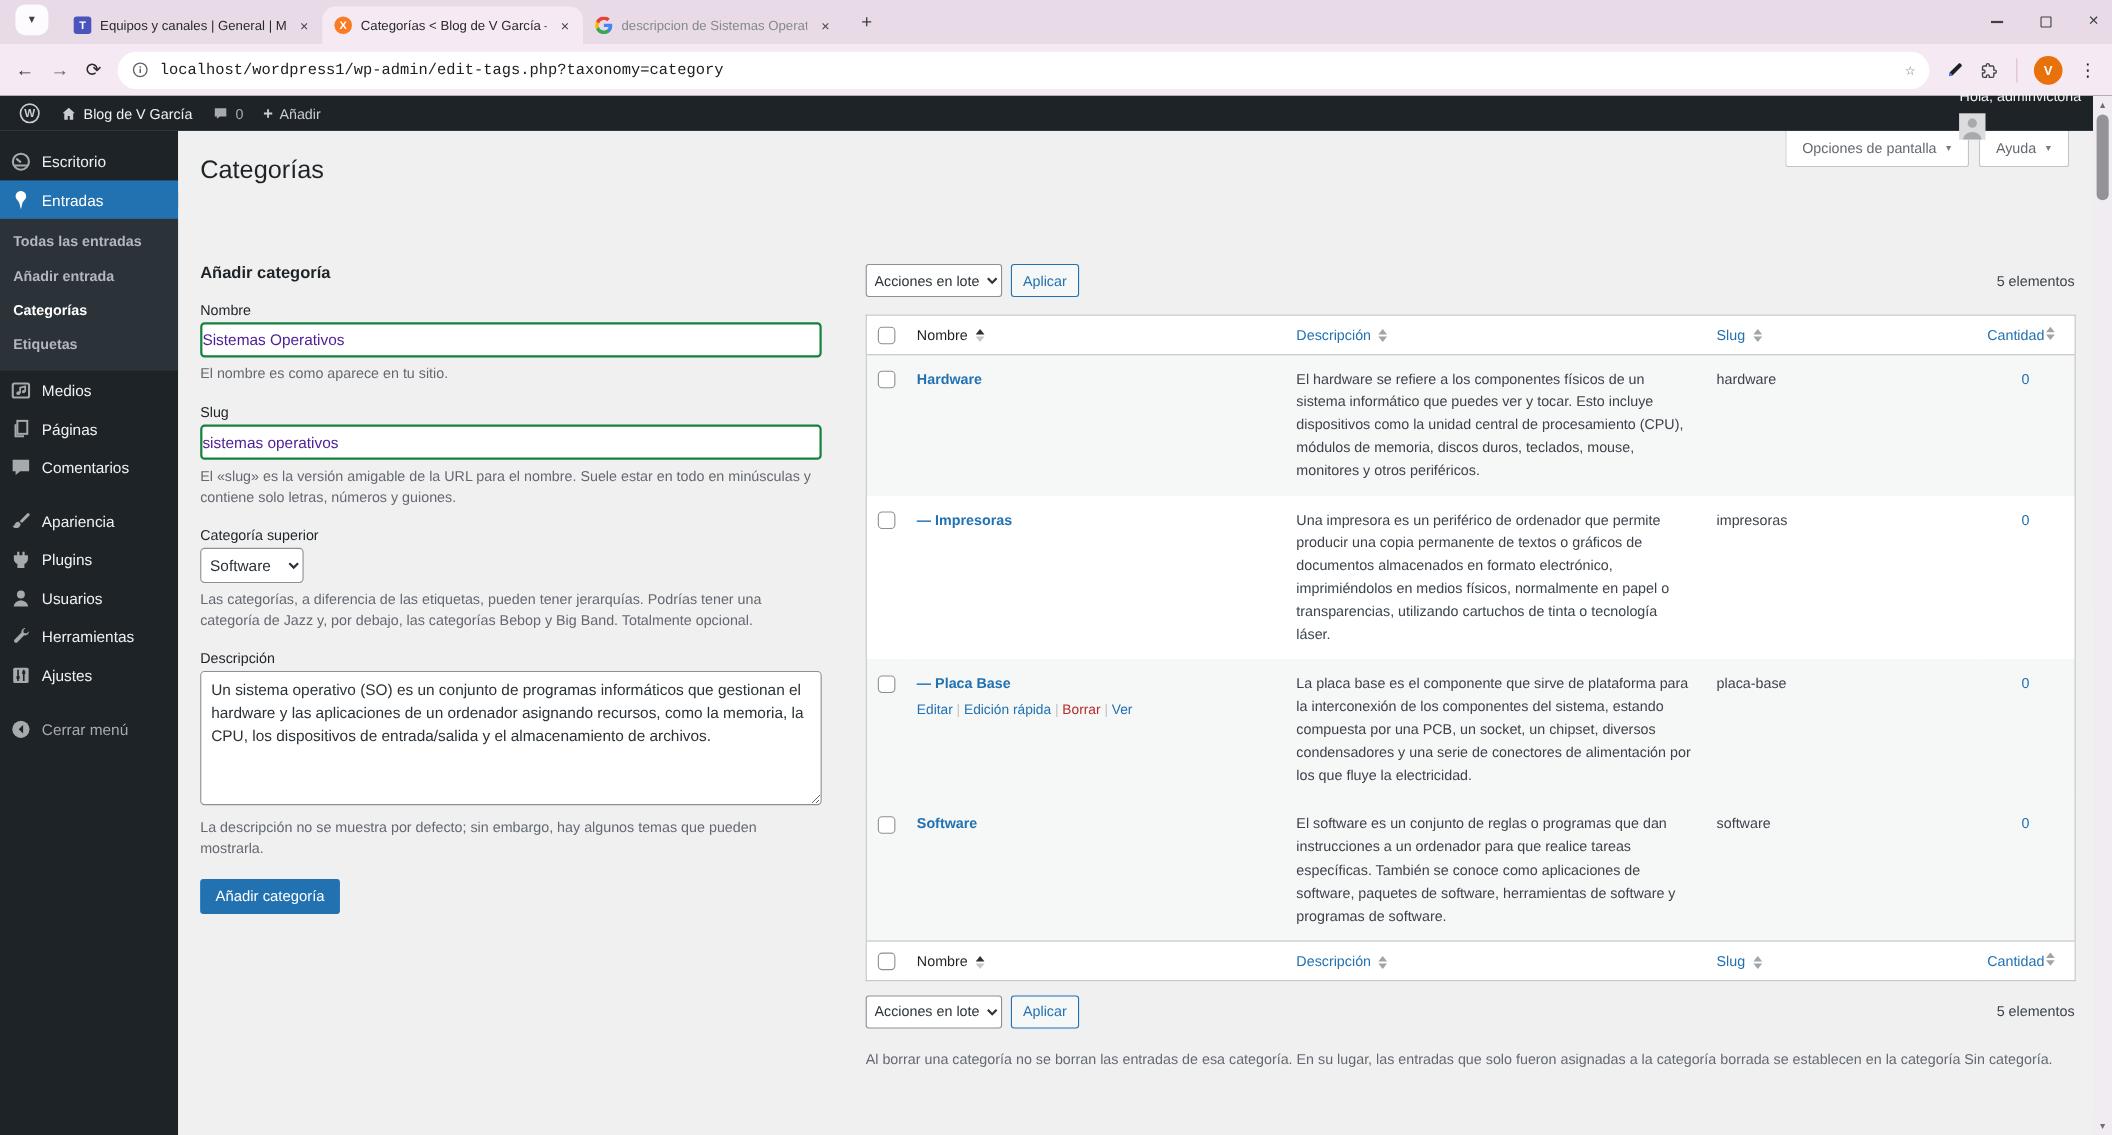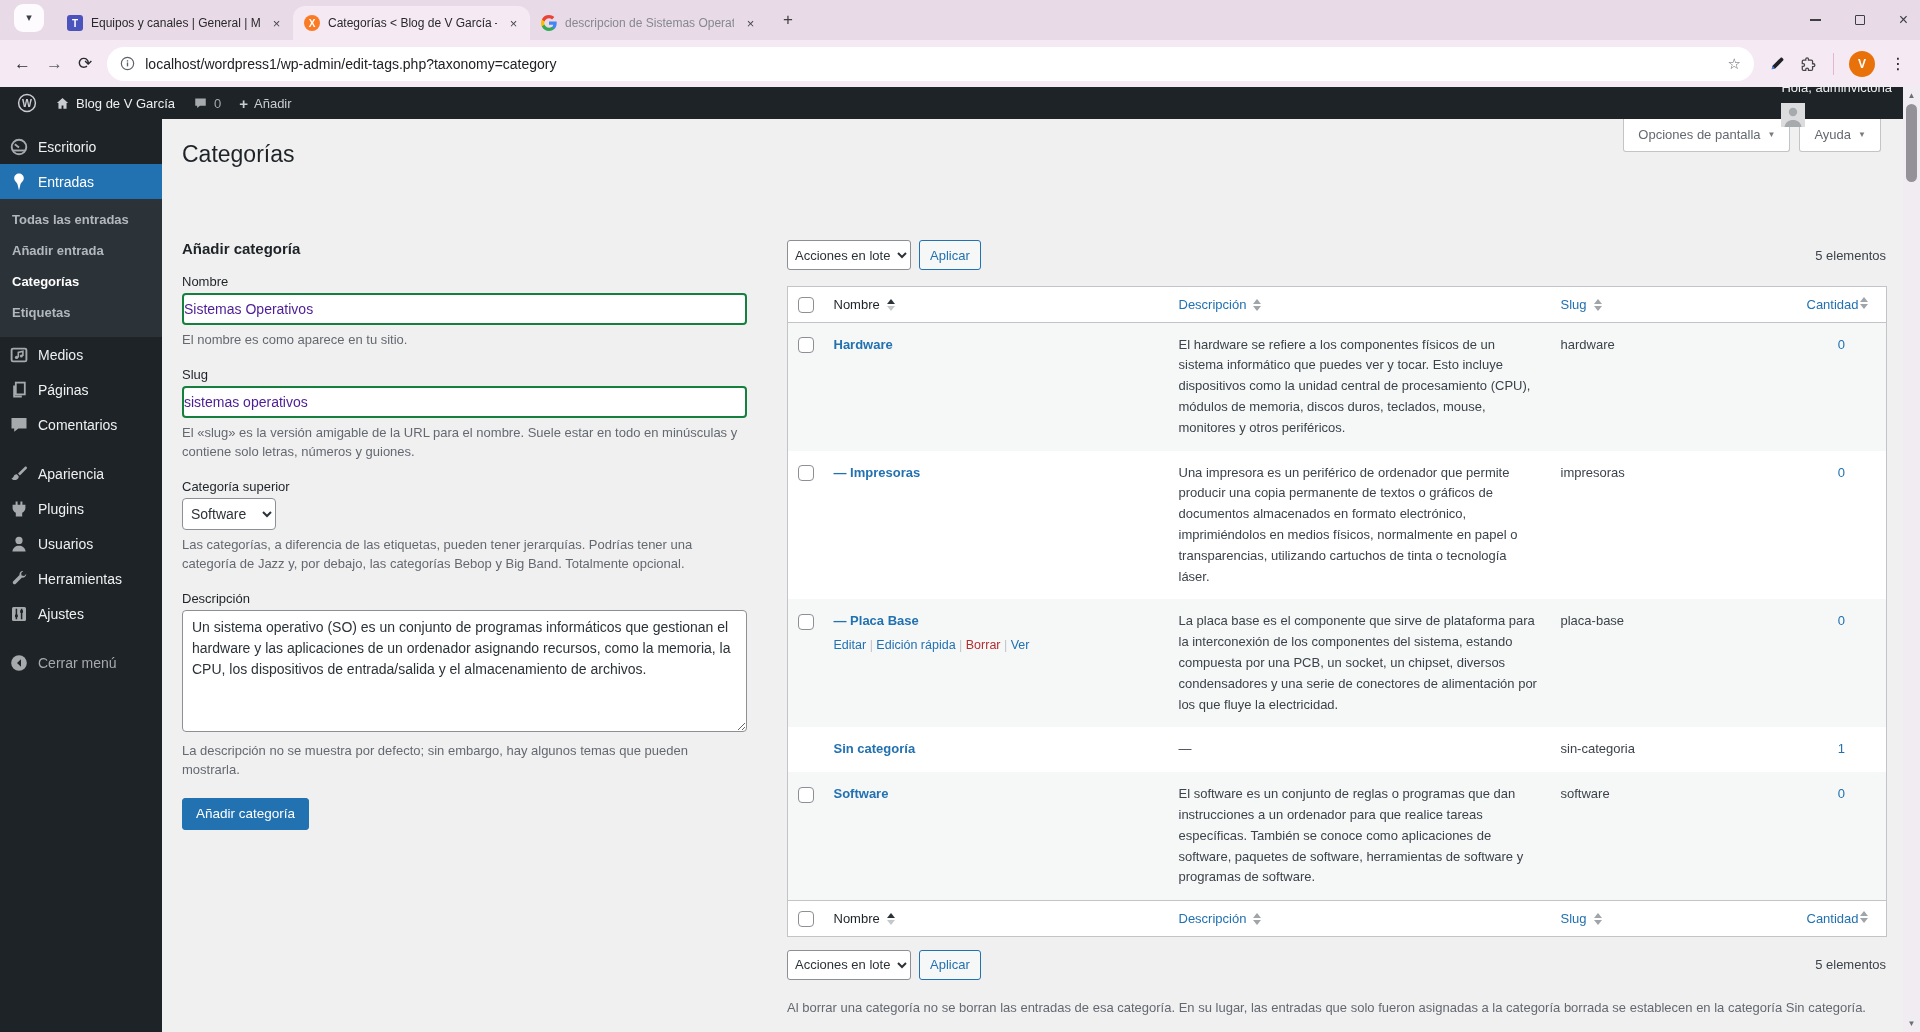--- a/index.html
+++ b/index.html
@@ -19,21 +19,21 @@
 .fav-xampp { background:#fb7a24; color:#fff; border-radius:50%; font-size:10px; }
 .new-tab { width:26px; height:26px; font-size:17px; color:#3c4043; display:flex; align-items:center; justify-content:center; align-self:center; margin-left:8px; cursor:pointer; }
 .win-controls { position:absolute; right:12px; top:0; height:40px; display:flex; align-items:center; gap:34px; color:#3c4043; }
 .wc-min { width:11px; height:1.5px; background:#3c4043; }
 .wc-max { width:10px; height:10px; border:1.2px solid #3c4043; border-radius:1px; }
 .wc-close { font-size:16px; line-height:1; }
 
 .toolbar { height:47px; background:#f5eaf4; display:flex; align-items:center; padding:0 14px; gap:15px; }
 .nav-ic { font-size:17px; color:#2a2b2e; cursor:pointer; }
 .nav-ic.fwd { color:#5f6165; }
-.omnibox { flex:1; height:34px; background:#fff; border-radius:17px; display:flex; align-items:center; padding:0 13px; gap:10px; }
+.omnibox { flex:1; height:34px; background:#fff; border-radius:17px; display:flex; align-items:center; padding:0 13px; gap:10px;font-family:Liberation Mono, monospace; }
 .url-text { font-size:14px; color:#202124; }
 .omni-star { margin-left:auto; font-size:15px; color:#5f6368; cursor:pointer; }
 .tool-ic { color:#454746; cursor:pointer; display:flex; align-items:center; }
 .pf-divider { width:1px; height:22px; background:#e5b4d4; }
 .avatar-v { width:26px; height:26px; border-radius:50%; background:#e8710a; color:#fff; font-size:12px; font-weight:bold; display:flex; align-items:center; justify-content:center; cursor:pointer; }
 .kebab { font-size:16px; color:#202124; cursor:pointer; }
 
 
 .admin-bar { height:32px; background:#1d2327; display:flex; align-items:center; color:#c9ccd0; font-size:13px; padding-left:8px; position:relative; z-index:5; }
 .ab-item { display:flex; align-items:center; gap:6px; padding:0 9px; height:100%; cursor:pointer; }
@@ -435,27 +435,20 @@
               <td>
                 <a class="row-title" href="#">— Placa Base</a>
                 <div class="row-actions">
                   <a href="#">Editar</a><a href="#">Edición rápida</a><a href="#" class="delete">Borrar</a><a href="#">Ver</a>
                 </div>
               </td>
               <td>La placa base es el componente que sirve de plataforma para la interconexión de los componentes del sistema, estando compuesta por una PCB, un socket, un chipset, diversos condensadores y una serie de conectores de alimentación por los que fluye la electricidad.</td>
               <td>placa-base</td>
               <td class="count-cell"><a href="#">0</a></td>
             </tr>
-            <tr>
-              <td class="cb-cell"></td>
-              <td><a class="row-title" href="#">Sin categoría</a></td>
-              <td>—</td>
-              <td>sin-categoria</td>
-              <td class="count-cell"><a href="#">1</a></td>
-            </tr>
             <tr class="alt">
               <td class="cb-cell"><input type="checkbox" style=""></td>
               <td><a class="row-title" href="#">Software</a></td>
               <td>El software es un conjunto de reglas o programas que dan instrucciones a un ordenador para que realice tareas específicas. También se conoce como aplicaciones de software, paquetes de software, herramientas de software y programas de software.</td>
               <td>software</td>
               <td class="count-cell"><a href="#">0</a></td>
             </tr>
           </tbody>
           <tfoot>
             <tr>

